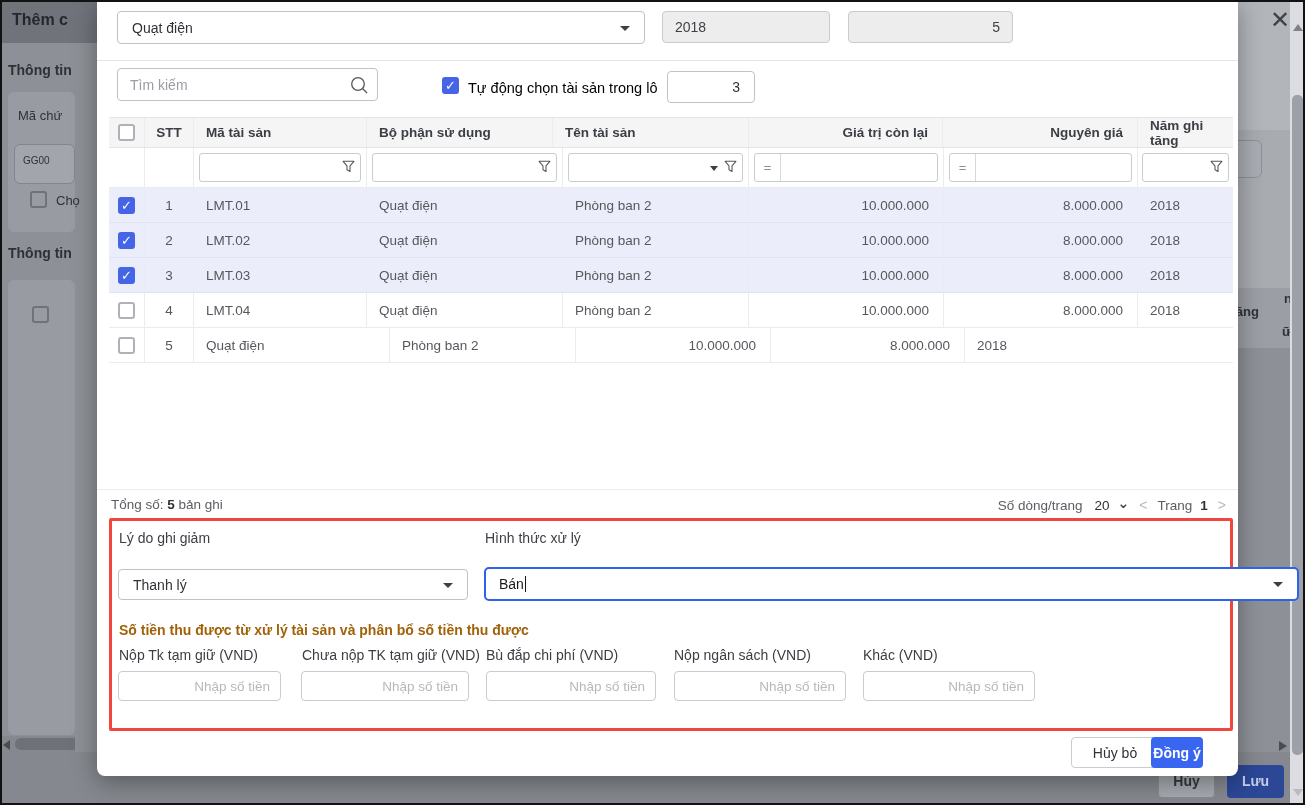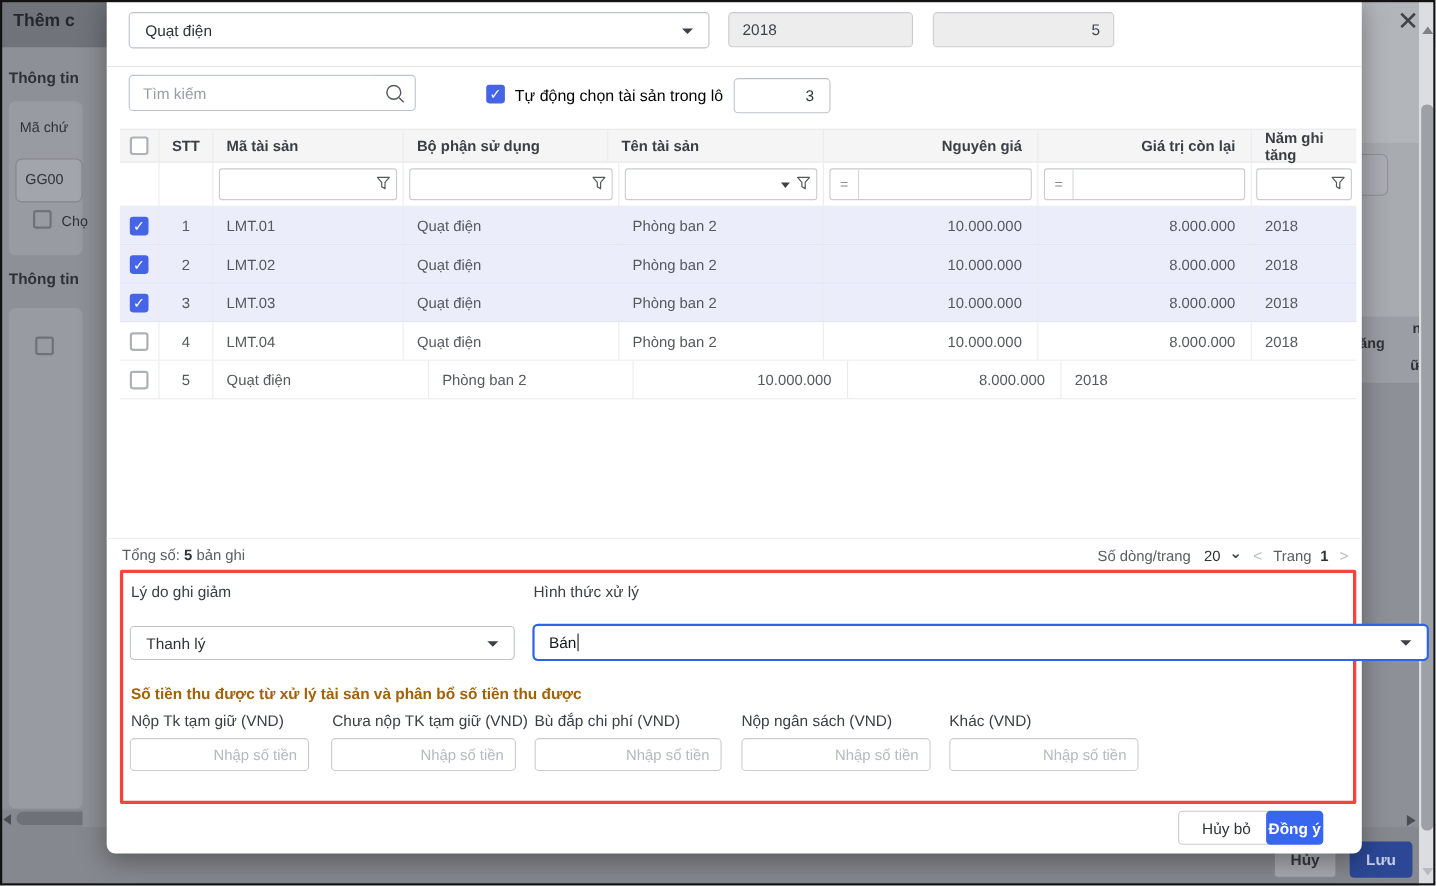--- a/index.html
+++ b/index.html
@@ -12,21 +12,21 @@
   .bg-title { position:absolute; left:12px; top:11px; font-size:16px; font-weight:700; color:#24272c; }
   .bg-right-top { position:absolute; left:1216px; top:0; width:74px; height:130px; background:#b2b5ba; }
   .bg-close { position:absolute; left:1266px; top:6px; width:28px; height:28px; font-size:24px; color:#3f4246; text-align:center; line-height:28px; }
   .bg-right-mid { position:absolute; left:1216px; top:130px; width:74px; height:158px; background:#a8abb0; }
   .bg-right-input { position:absolute; left:1218px; top:140px; width:44px; height:38px; background:#a9acb2; border:1px solid #8e9197; border-radius:6px; }
   .bg-right-strip { position:absolute; left:1216px; top:288px; width:74px; height:60px; background:#9b9ea4; }
   .bg-frag { position:absolute; font-size:13px; font-weight:700; color:#2f3237; }
   .bg-section { position:absolute; font-size:14px; font-weight:700; color:#2e3136; }
   .bg-panel { position:absolute; background:#989ba1; border-radius:6px; }
   .bg-small-label { position:absolute; font-size:13px; color:#2f3237; }
-  .bg-input { position:absolute; background:#a2a5ab; border:1px solid #83868c; border-radius:6px; font-size:13px; color:#2f3237; padding:10px 12px 0 8px; }
+  .bg-input { position:absolute; background:#a2a5ab; border:1px solid #83868c; border-radius:6px; font-size:10px; color:#2f3237; padding:10px 12px 0 8px; }
   .bg-cb { position:absolute; width:17px; height:17px; border:2px solid #6f7278; border-radius:3px; background:transparent; }
   .bg-btn-huy { position:absolute; left:1158px; top:765px; width:57px; height:33px; background:#a6a9af; border:1px solid #888b91; border-radius:4px; font-size:14px; font-weight:700; color:#33363c; text-align:center; line-height:31px; }
   .bg-btn-luu { position:absolute; left:1227px; top:765px; width:57px; height:33px; background:#2b4796; border-radius:4px; font-size:14px; font-weight:700; color:#c6cde6; text-align:center; line-height:33px; }
   
   .vscroll-track { position:absolute; left:1290px; top:0; width:15px; height:805px; background:#dcdde0; }
   .vscroll-up { position:absolute; left:1293px; top:24px; width:0; height:0; border-left:5px solid transparent; border-right:5px solid transparent; border-bottom:7px solid #7e8187; }
   .vscroll-thumb { position:absolute; left:1292px; top:95px; width:11px; height:660px; background:#9da0a6; border-radius:5px; }
   .vscroll-down { position:absolute; left:1293px; top:789px; width:0; height:0; border-left:5px solid transparent; border-right:5px solid transparent; border-top:7px solid #b7bac0; }
   .hscroll-track { position:absolute; left:0; top:736px; width:75px; height:16px; background:#85888e; }
   .hscroll-left { position:absolute; left:3px; top:740px; width:0; height:0; border-top:5px solid transparent; border-bottom:5px solid transparent; border-right:7px solid #4a4d52; }
@@ -178,22 +178,22 @@
 
   <div class="table">
     <div class="tr hrow">
       <div class="cell c0 center">
           <span class="cb"></span>
         </div>
       <div class="cell c1 center">STT</div>
       <div class="cell c2 pad-l">Mã tài sản</div>
       <div class="cell c4 pad-l">Bộ phận sử dụng</div>
       <div class="cell c3 pad-l">Tên tài sản</div>
+      <div class="cell c6 pad-r">Giá trị còn lại</div>
       <div class="cell c5 pad-r">Nguyên giá</div>
-      <div class="cell c6 pad-r">Giá trị còn lại</div>
       <div class="cell c7 pad-l">Năm ghi tăng</div>
     </div>
 
     <div class="tr frow">
       <div class="cell c0"></div>
       <div class="cell c1"></div>
       <div class="cell c2" style="padding:0 5px;">
         <div class="filter-input" style="width:163px;">
           <span class="funnel">
             <svg width="13" height="13" viewBox="0 0 12 12">

